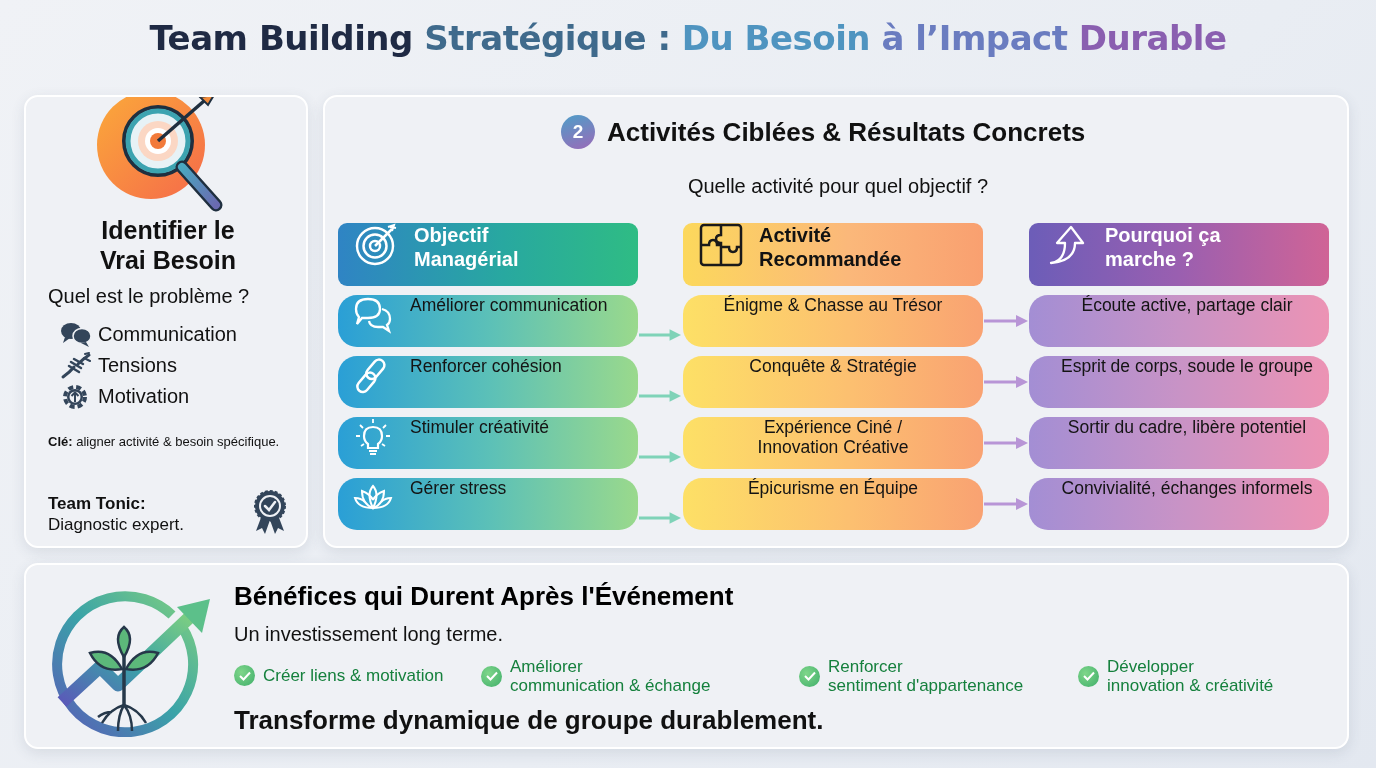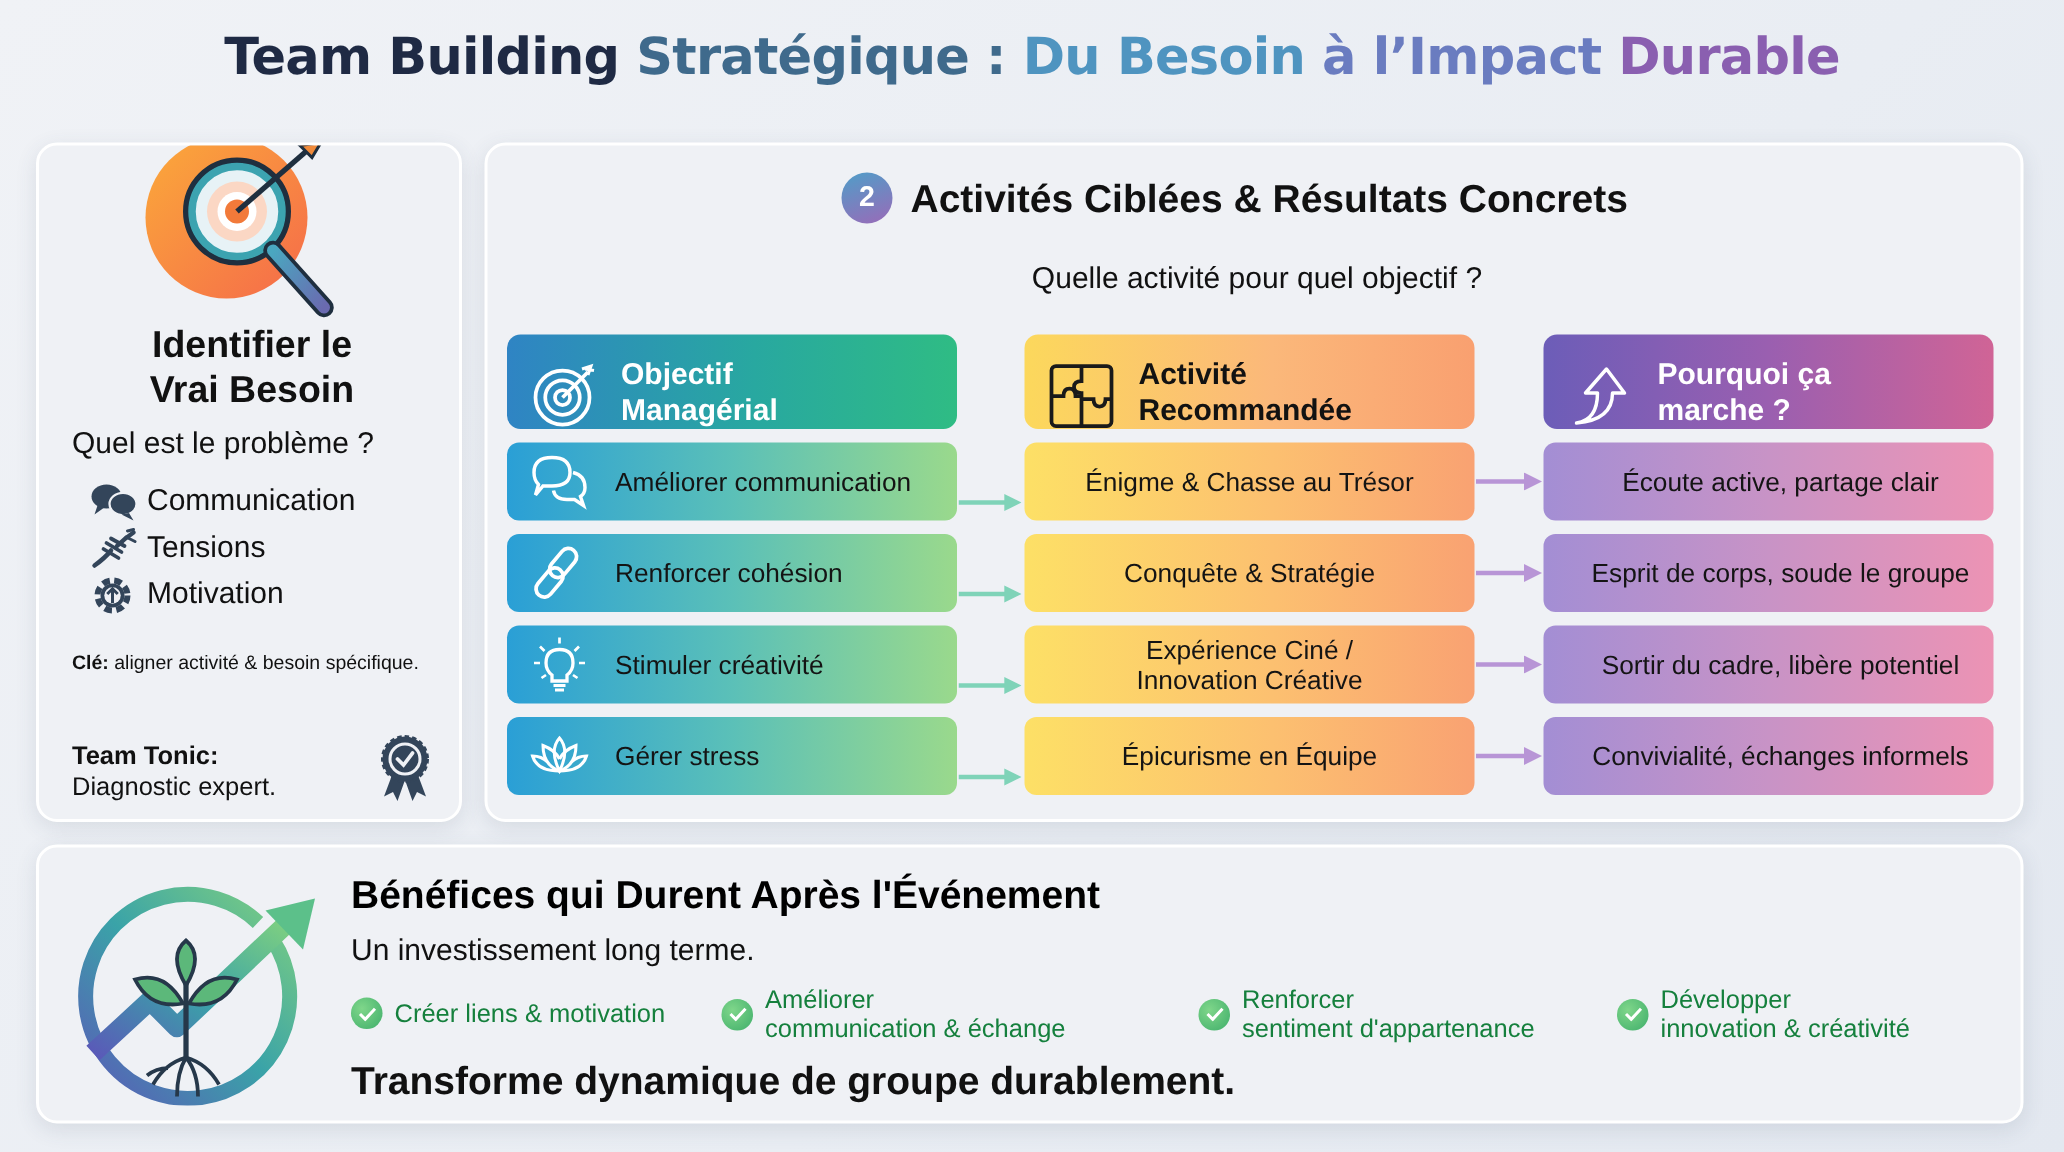--- a/index.html
+++ b/index.html
@@ -49,30 +49,30 @@
     color: #fff; font-weight: bold; font-size: 19px; display: flex; align-items: center; justify-content: center;
     margin-right: 12px;
   }
   .mid-title { font-weight: bold; font-size: 26px; color: #111; }
   .mid-sub { position: absolute; left: 0; width: 1026px; top: 78px; text-align: center; font-size: 20px; color: #111; padding-left: 0; }
   .col { position: absolute; top: 126px; width: 300px; }
   .col-a { left: 13px; }
   .col-b { left: 358px; }
   .col-c { left: 704px; }
   .hdr {
-    height: 63px; border-radius: 9px; display: flex; align-items: flex-end; padding-left: 16px;
+    height: 63px; border-radius: 9px; display: flex; align-items: flex-start; padding-left: 16px;
     font-weight: bold; font-size: 20px; line-height: 24px; color: #fff;
   }
   .hdr svg { width: 44px; height: 44px; margin-right: 16px; flex-shrink: 0; }
   .hdr-a { background: linear-gradient(90deg, #2f84c4 0%, #28a8a0 55%, #2fbc84 100%); }
   .hdr-b { background: linear-gradient(90deg, #fcd85c 0%, #fbb87a 55%, #f9a070 100%); color: #121212; }
   .hdr-c { background: linear-gradient(90deg, #6c5db8 0%, #9a5fb0 50%, #d06496 100%); }
   .cell {
-    position: relative; height: 52px; border-radius: 8px; margin-top: 9px;
-    display: flex; align-items: center; font-size: 17.5px; line-height: 20px; color: #141414;
+    position: relative; height: 52px; border-radius: 19px; margin-top: 9px;
+    display: flex; font-size: 17.5px; line-height: 20px; color: #141414;
   }
   .cell-a { background: linear-gradient(90deg, #2a9fd6 0%, #5bc0b8 50%, #9ad98c 100%); padding-left: 14px; }
   .cell-a svg { width: 42px; height: 40px; margin-right: 16px; flex-shrink: 0; }
   .cell-b { background: linear-gradient(90deg, #fde066 0%, #fcc070 55%, #f9a272 100%); justify-content: center; text-align: center; }
   .cell-c { background: linear-gradient(90deg, #a38ed4 0%, #c893c6 50%, #ec93b4 100%); justify-content: center; text-align: center; padding-left: 16px; }
   .arrow { position: absolute; top: 20px; width: 44px; height: 12px; }
   .arrow-ab { left: 301px; }
   .arrow-bc { left: 301px; }
 
   

